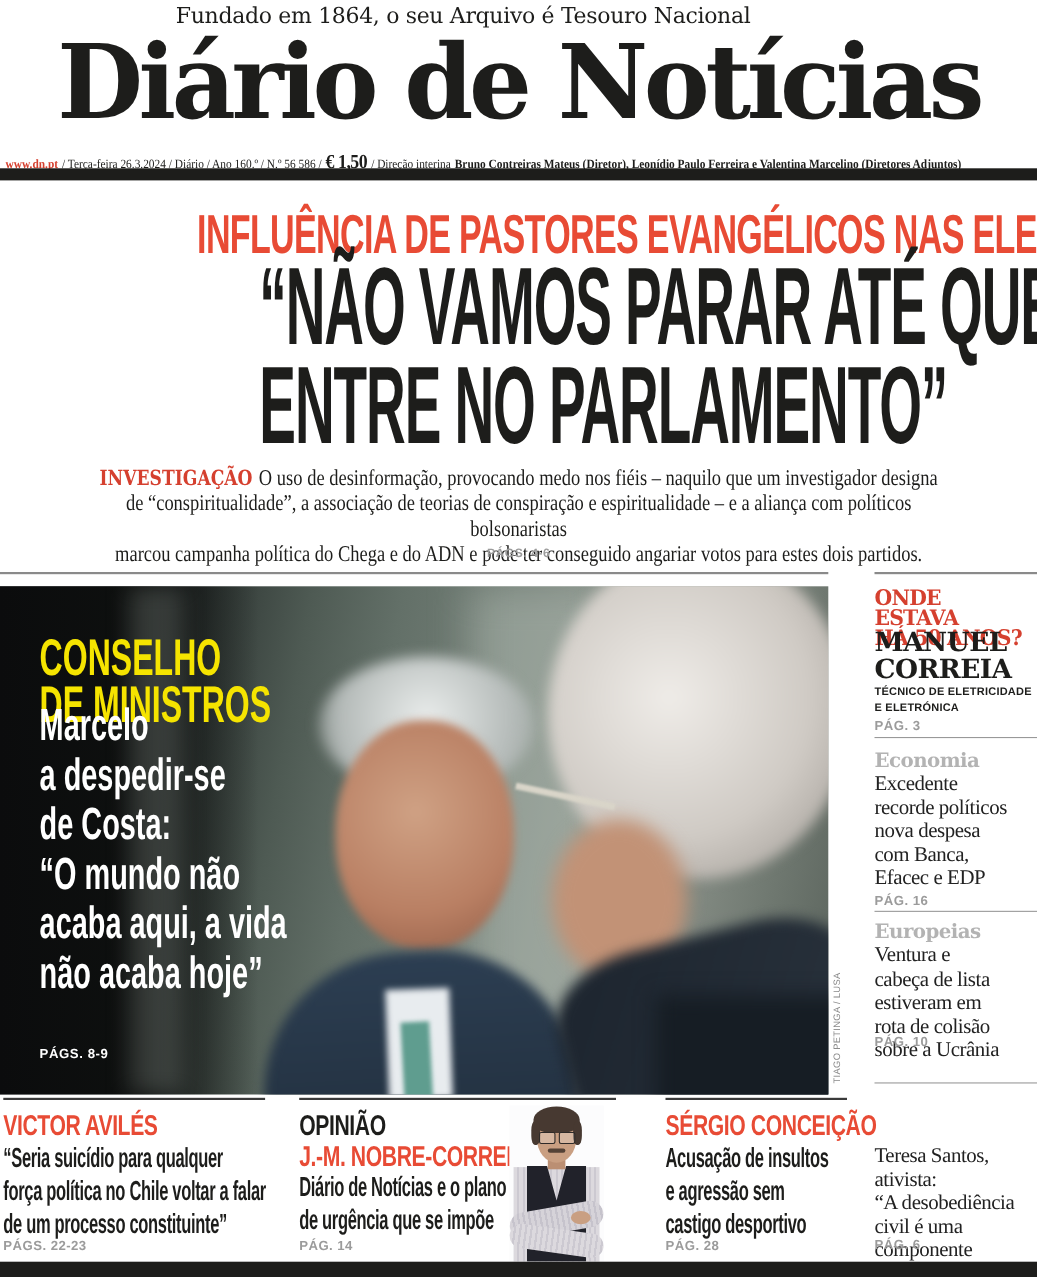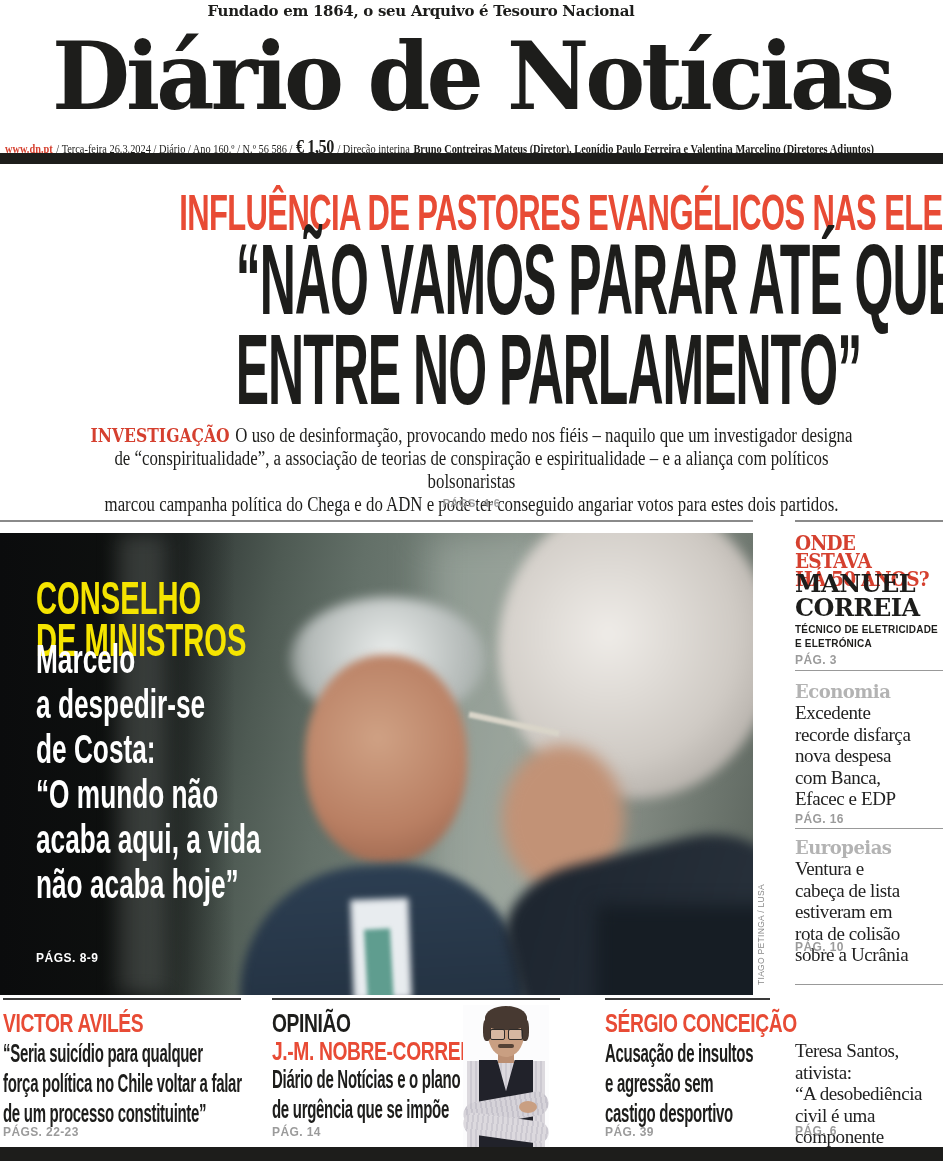--- a/index.html
+++ b/index.html
@@ -3,21 +3,21 @@
 <meta charset="utf-8">
 <style>
   html,body{margin:0;padding:0;background:#ffffff;}
   #page{position:relative;width:943px;height:1161px;background:#fff;overflow:hidden;
         font-family:"Liberation Sans",sans-serif;color:#1d1d1b;}
   .abs{position:absolute;}
   .pre{white-space:pre-line;}
 
   
   .tagline{left:0;top:2px;width:842px;text-align:center;
-    font-family:"DejaVu Serif",serif;font-weight:bold;font-size:15px;letter-spacing:-.3px;}
+    font-family:"DejaVu Serif",serif;font-weight:normal;font-size:20px;letter-spacing:-.3px;}
   .masthead{left:0;top:14px;width:943px;text-align:center;
     font-family:"DejaVu Serif",serif;font-weight:bold;font-size:90px;line-height:118px;
     letter-spacing:-4px;transform:scaleY(1.04);transform-origin:50% 0;}
   .dateline{left:5px;top:137px;width:938px;display:flex;align-items:baseline;gap:4px;
     font-family:"Liberation Serif",serif;font-size:11.5px;
     transform:scaleX(.9);transform-origin:0 0;white-space:nowrap;}
   .dn-url{color:#d5402f;font-weight:bold;}
   .price{font-size:18px;font-weight:bold;letter-spacing:-.5px;}
   .dir-names{font-weight:bold;}
   .bar-top{left:0;top:153px;width:943px;height:11px;background:#1d1d1b;}
@@ -176,21 +176,21 @@
 HÁ 50 ANOS?</div>
   <div class="abs sb sb-name pre" style="top:572px;">MANUEL
 CORREIA</div>
   <div class="abs sb sb-sub pre" style="top:623px;">TÉCNICO DE ELETRICIDADE
 E ELETRÓNICA</div>
   <div class="abs sb pg" style="top:653px;">PÁG. 3</div>
   <div class="abs sb-div" style="top:670px;"></div>
 
   <div class="abs sb sb-head" style="top:680px;">Economia</div>
   <div class="abs sb sb-text pre" style="top:702px;">Excedente
-recorde disfarça
+recorde políticos
 nova despesa
 com Banca,
 Efacec e EDP</div>
   <div class="abs sb pg" style="top:812px;">PÁG. 16</div>
   <div class="abs sb-div" style="top:828px;"></div>
 
   <div class="abs sb sb-head" style="top:836px;">Europeias</div>
   <div class="abs sb sb-text pre" style="top:858px;">Ventura e
 cabeça de lista
 estiveram em
@@ -236,16 +236,16 @@
     <div class="pt pt-must"></div>
     <div class="pt pt-arm1"></div>
     <div class="pt pt-arm2"></div>
     <div class="pt pt-hand"></div>
   </div>
 
   <div class="abs bname" style="left:605px;top:1008px;">SÉRGIO CONCEIÇÃO</div>
   <div class="abs btext" style="left:605px;top:1038px;">Acusação de insultos
 e agressão sem
 castigo desportivo</div>
-  <div class="abs pg" style="left:605px;top:1125px;">PÁG. 39</div>
+  <div class="abs pg" style="left:605px;top:1125px;">PÁG. 28</div>
 
   <div class="abs bar-bottom"></div>
 </div>
 
 </body></html>

